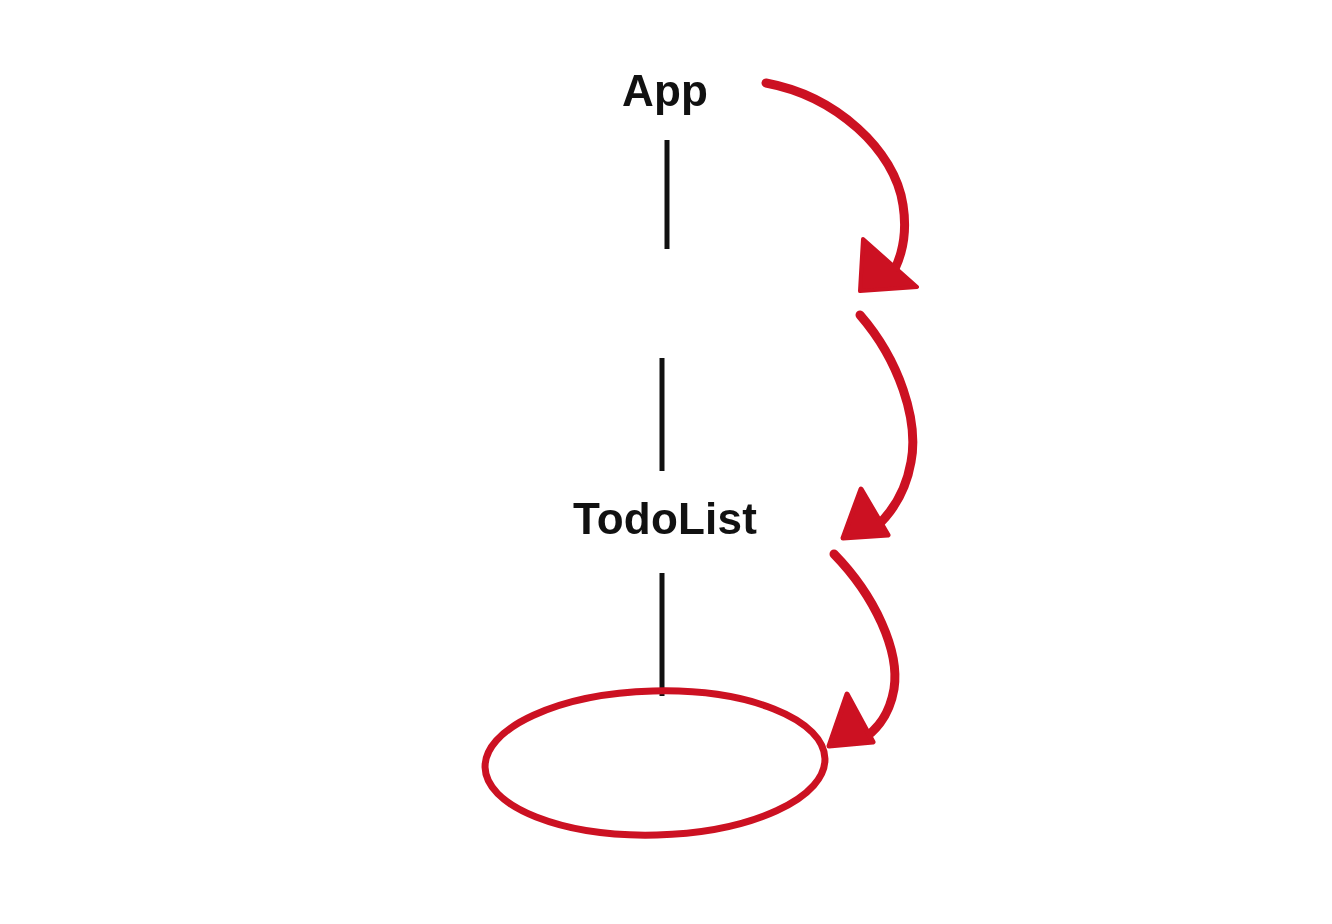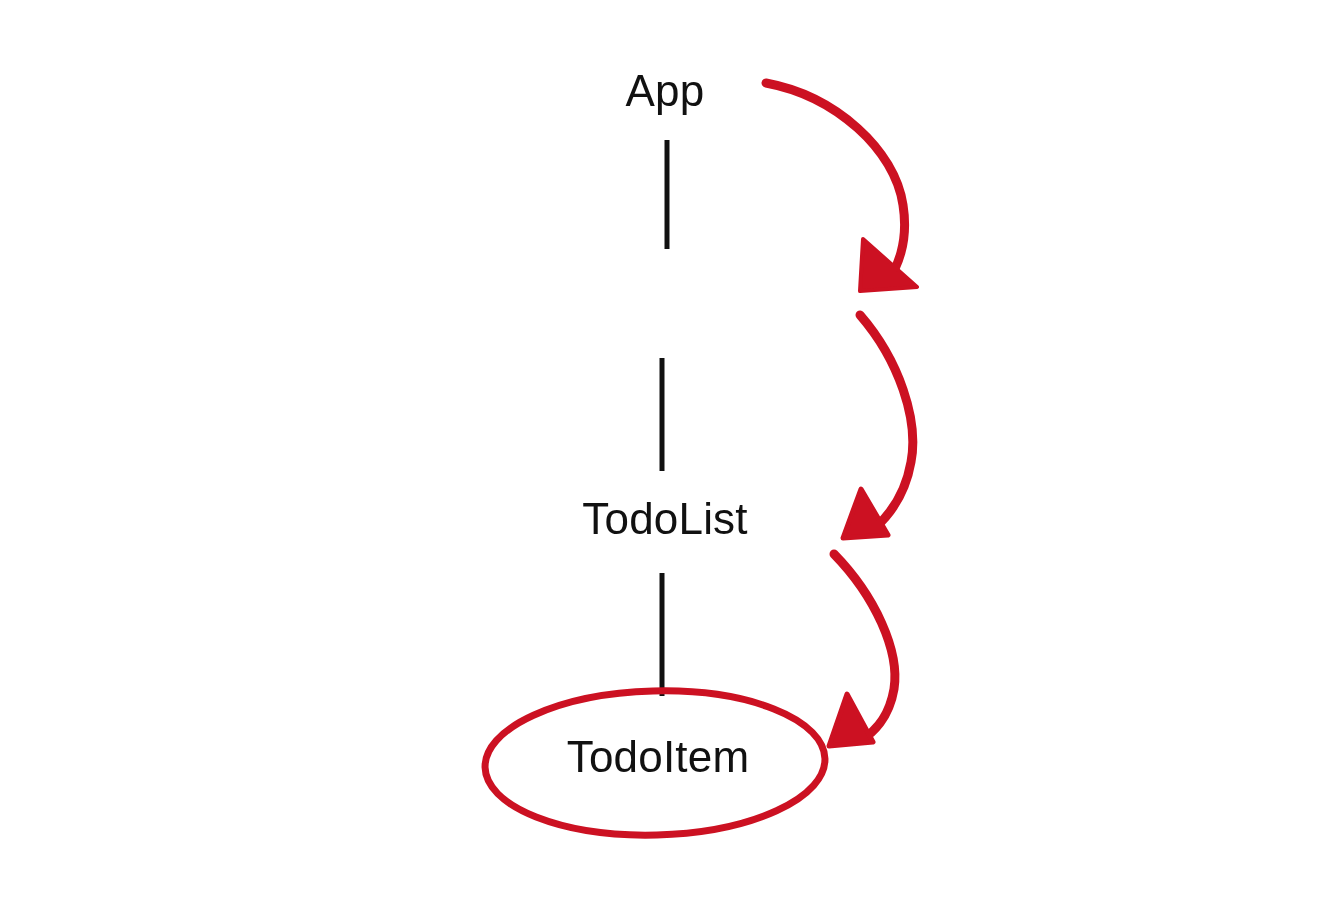--- a/index.html
+++ b/index.html
@@ -14,21 +14,21 @@
     background: #ffffff;
     overflow: hidden;
     font-family: "Liberation Sans", sans-serif;
   }
   .node-label {
     position: absolute;
     transform: translate(-50%, -50%);
     white-space: nowrap;
     color: #111111;
     font-family: "Liberation Sans", sans-serif;
-    font-weight: 400;
+    font-weight: 700;
     letter-spacing: 0.2px;
   }
   #svg-layer {
     position: absolute;
     left: 0;
     top: 0;
     width: 1332px;
     height: 924px;
   }
 </style>
@@ -61,15 +61,14 @@
     </g>
 
     <ellipse cx="655" cy="763" rx="170" ry="72" transform="rotate(-1.5 655 763)" fill="none" stroke="#CC1122" stroke-width="7"></ellipse>
   </svg>
 
   <div class="node-label" style="left:665px; top:91px; font-size:44px;">App</div>
 
 
   <div class="node-label" style="left:665px; top:519px; font-size:44px;">TodoList</div>
 
-  <div class="node-label" style="left:658px; top:757px; font-size:44px;">TodoItem</div>
 
 </div>
 
 </body></html>

